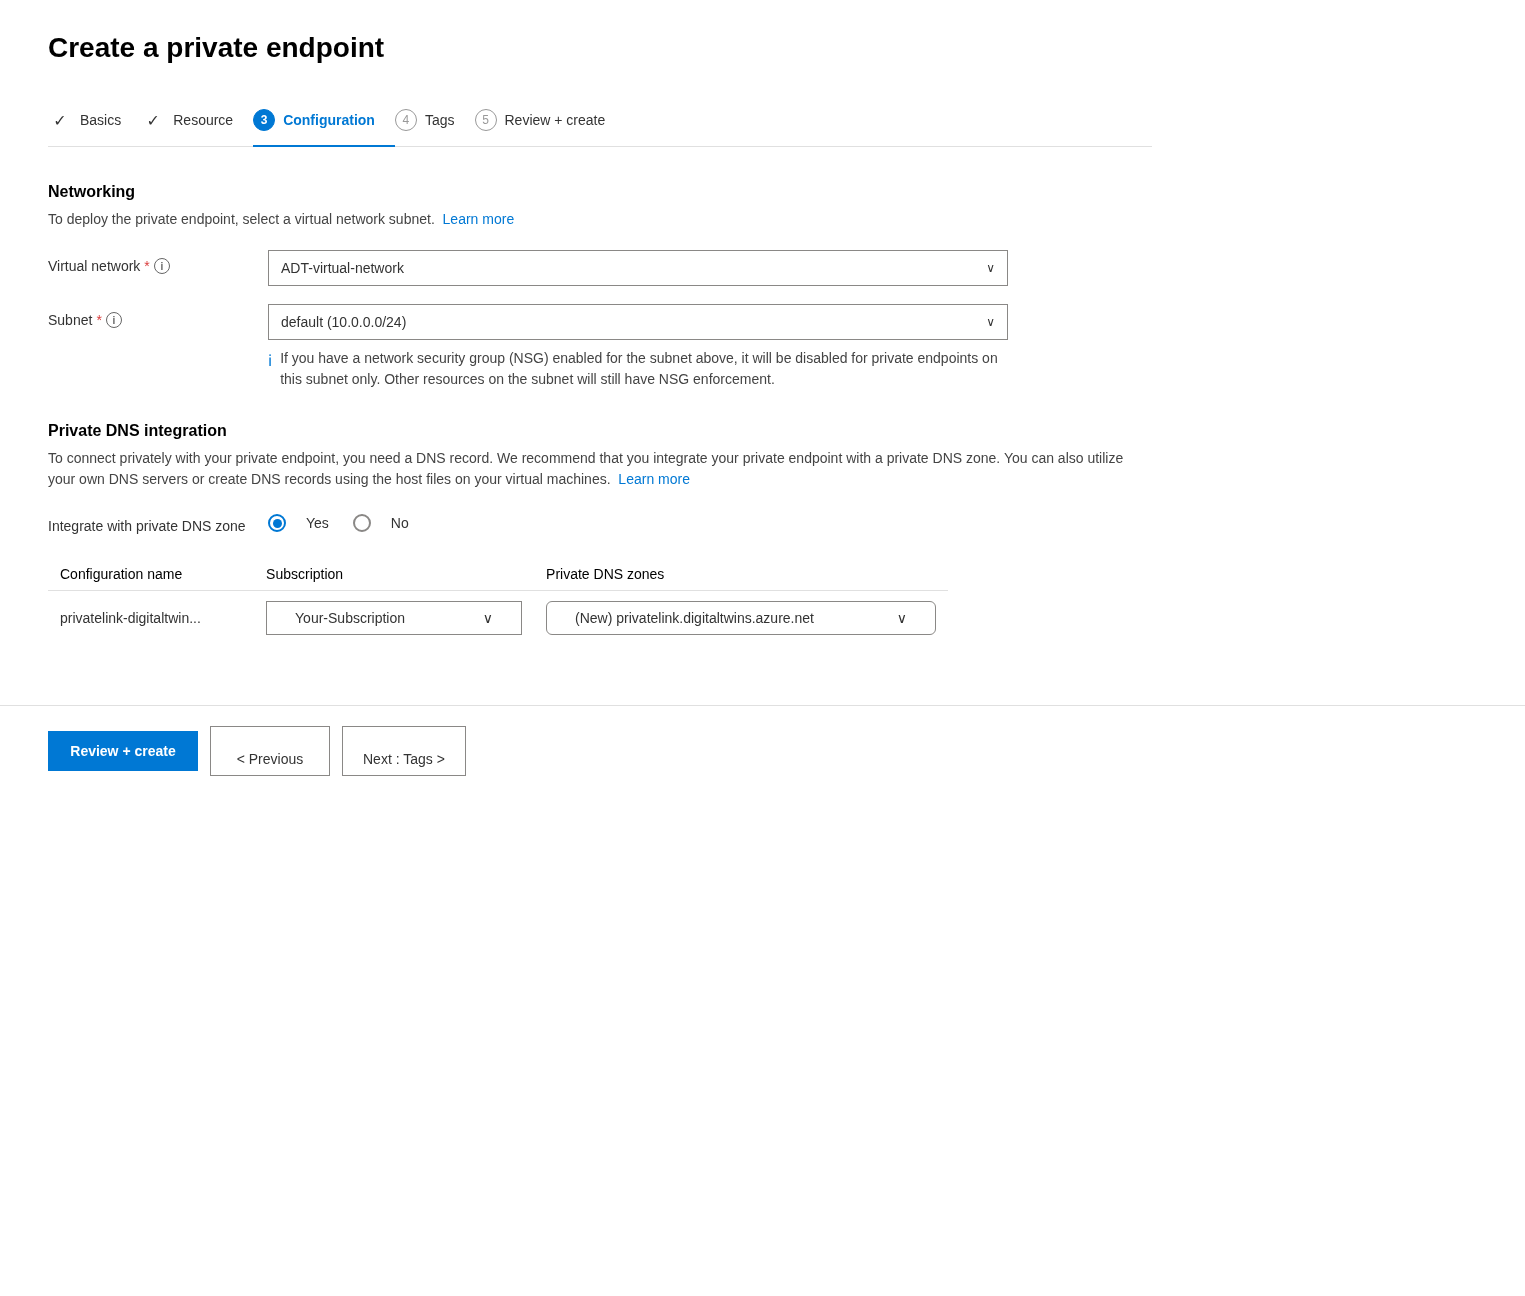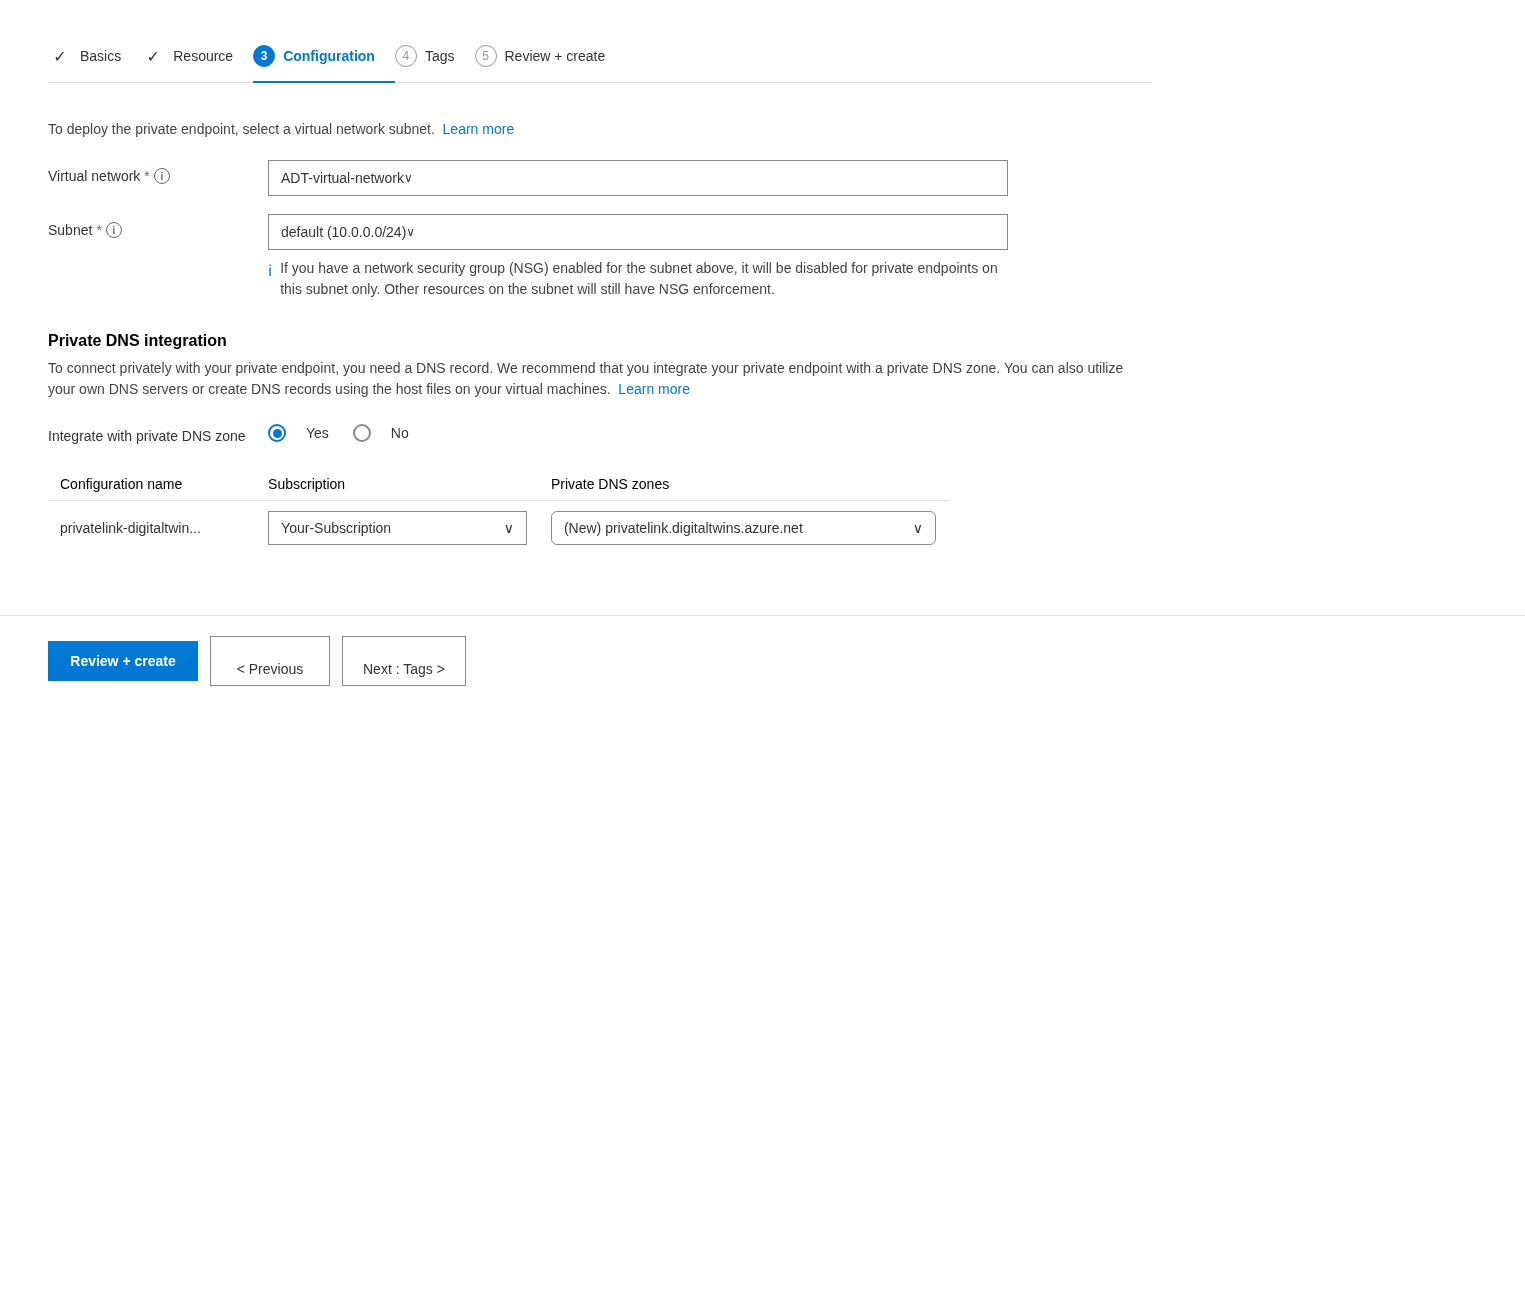--- a/index.html
+++ b/index.html
@@ -144,20 +144,21 @@
       width: 100%;
       height: 36px;
       border: 1px solid #8a8886;
       background: #fff;
       padding: 0 12px;
       font-size: 14px;
       color: #333;
       cursor: pointer;
       display: flex;
       align-items: center;
+      justify-content: space-between;
       position: relative;
     }
     .dropdown-arrow {
       font-size: 12px;
       color: #333;
     }
     .nsg-notice {
       display: flex;
       align-items: flex-start;
       gap: 8px;
@@ -234,21 +235,21 @@
       padding: 10px 12px;
       font-size: 14px;
       color: #333;
       vertical-align: middle;
     }
     .dns-table td .dropdown-cell {
       display: flex;
       align-items: center;
       justify-content: space-between;
       border: 1px solid #8a8886;
-      padding: 6px 12px;
+      padding: 6px 28px;
       height: 34px;
       cursor: pointer;
       background: #fff;
     }
 
     
     .footer-divider {
       border: none;
       border-top: 1px solid #e0e0e0;
       margin-top: 60px;
@@ -280,20 +281,21 @@
       cursor: pointer;
       height: 40px;
       min-width: 120px;
     }
   </style>
 </head>
 <body>
 
 <div class="page-container">
 
+  <h1 class="page-title">Create a private endpoint</h1>
 
   <div class="wizard-steps">
 
     <div class="step">
       <div class="step-icon">
         <span class="step-check">✓</span>
       </div>
       <span class="step-label">Basics</span>
     </div>
 
@@ -314,20 +316,21 @@
       <span class="step-label">Tags</span>
     </div>
 
     <div class="step">
       <div class="step-circle">5</div>
       <span class="step-label">Review + create</span>
     </div>
   </div>
 
   <div class="section">
+    <div class="section-title">Networking</div>
     <div class="section-desc">
       <span>To deploy the private endpoint, select a virtual network subnet.</span>
       &nbsp;<a class="learn-more" href="#">Learn more</a>
     </div>
 
     <div class="form-row">
       <div class="form-label">
         <span>Virtual network</span>
         <span class="required-star">*</span>
         <span class="info-icon">i</span>

